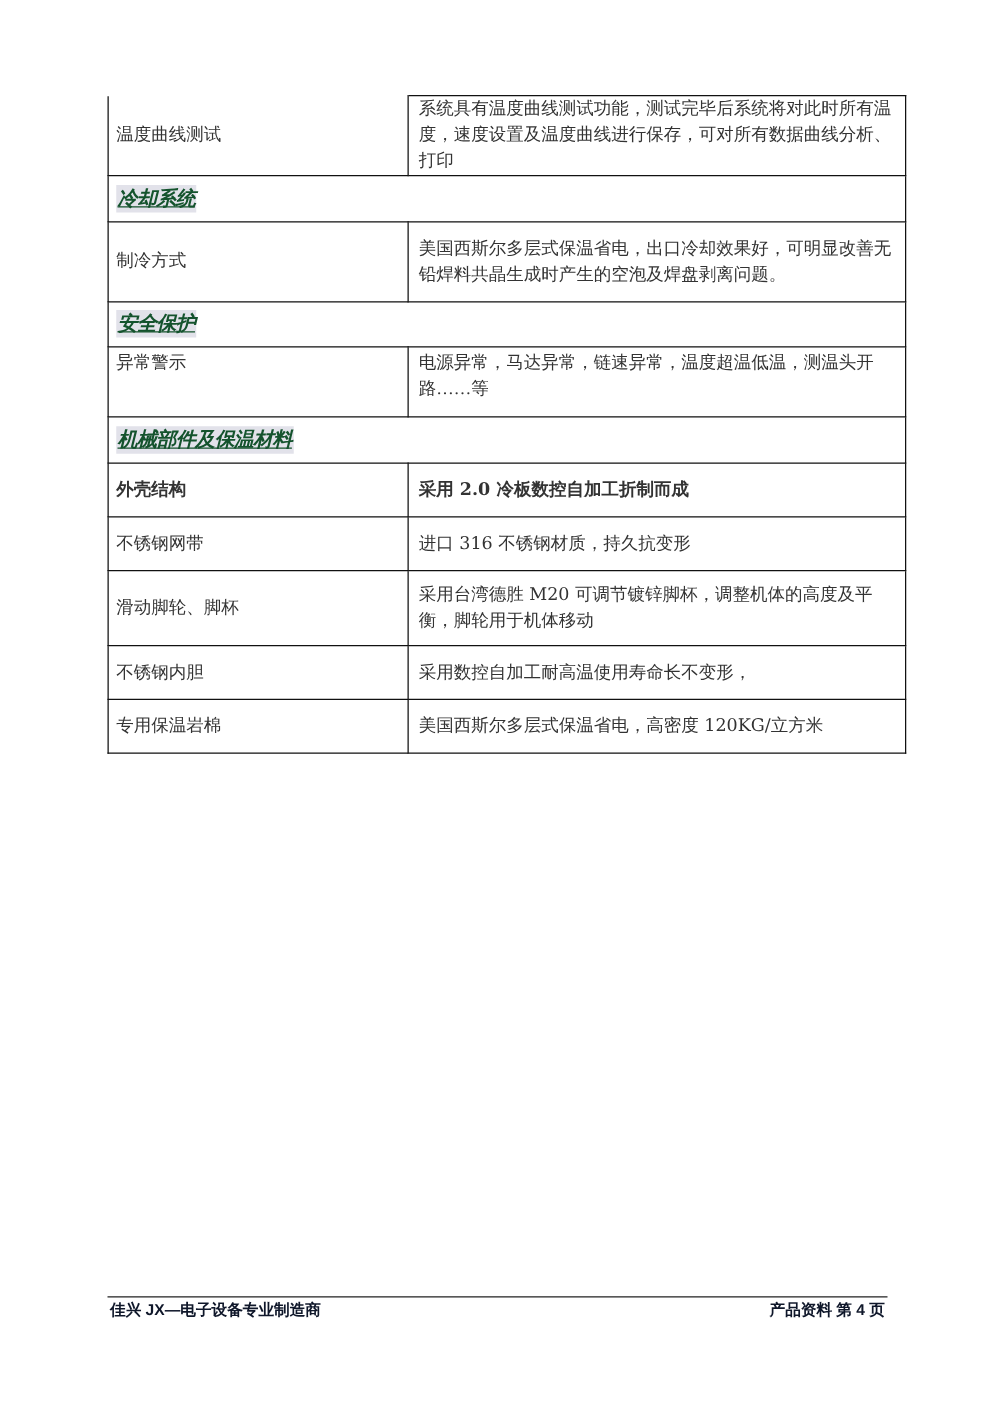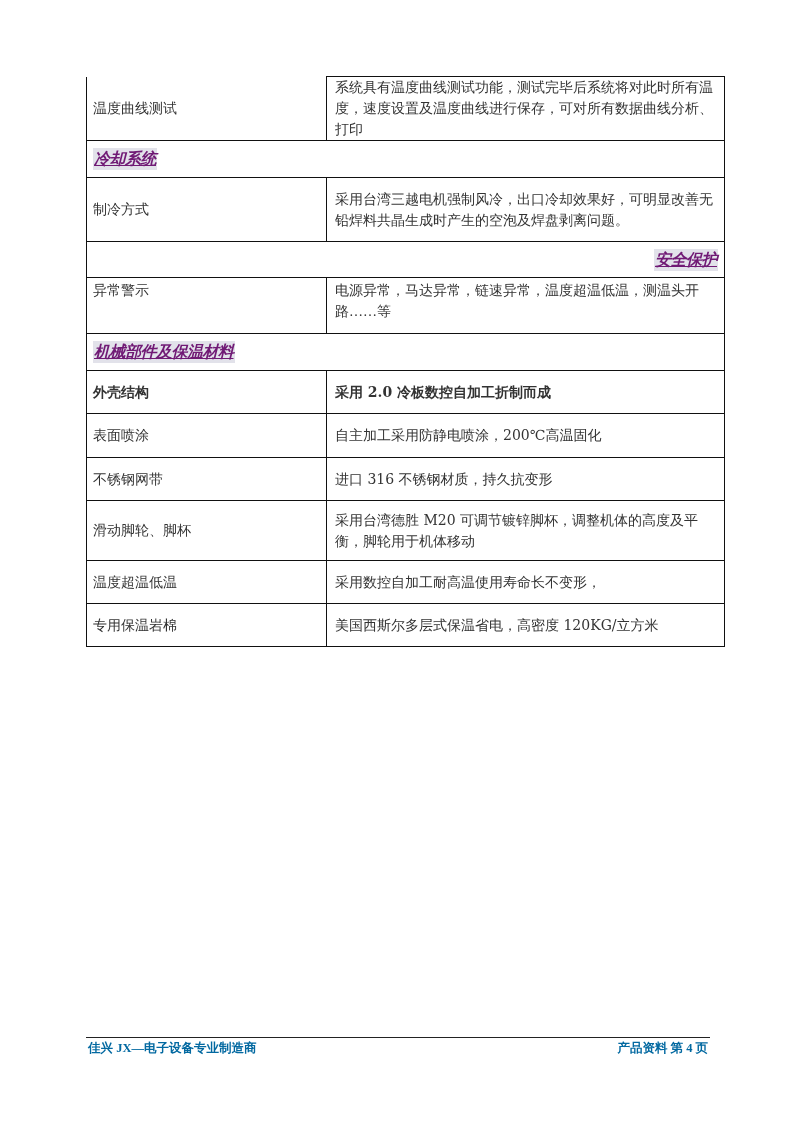--- a/index.html
+++ b/index.html
@@ -39,44 +39,44 @@
   .spec-table td.top { vertical-align: top; padding-top: 2px; font-family: Liberation Serif, serif; }
   .section-cell {
     padding: 0 6px !important;
   }
   .section-title {
     display: inline-block;
     font-family: "DejaVu Sans", "Liberation Sans", sans-serif;
     font-weight: bold;
     font-style: italic;
     text-decoration: underline;
-    color: #701a75;
+    color: #14532d;
     background: #e2e2ea;
     font-size: 16px;
     line-height: 22px;
     padding: 0 1px;
     letter-spacing: -0.5px;
   }
   .footer-line {
     position: absolute;
     left: 86px;
     top: 1037px;
     width: 624px;
     height: 0;
     border-top: 1.5px solid #222222;
   }
   .footer {
     position: absolute;
     left: 88px;
     top: 1040px;
     width: 620px;
-    font-family: Liberation Serif, serif;
+    font-family: Liberation Sans, sans-serif;
     font-weight: bold;
     font-size: 12.5px;
-    color: #0369a1;
+    color: #0f172a;
     display: flex;
     justify-content: space-between;
   }
 </style>
 </head>
 <body>
 
 <table class="spec-table">
   <colgroup>
       <col class="c1">
@@ -85,50 +85,46 @@
   <tbody id="spec-body">
       <tr class="first" style="height: 61px;">
         <td class="label">温度曲线测试</td>
         <td class="desc">系统具有温度曲线测试功能，测试完毕后系统将对此时所有温度，速度设置及温度曲线进行保存，可对所有数据曲线分析、打印</td>
       </tr>
       <tr style="height: 37px;">
         <td colspan="2" class="section-cell"><span class="section-title">冷却系统</span></td>
       </tr>
       <tr style="height: 64px;">
         <td class="label">制冷方式</td>
-        <td class="desc">采用台湾三越电机强制风冷，出口冷却效果好，可明显改善无铅焊料共晶生成时产生的空泡及焊盘剥离问题。</td>
+        <td class="desc">美国西斯尔多层式保温省电，出口冷却效果好，可明显改善无铅焊料共晶生成时产生的空泡及焊盘剥离问题。</td>
       </tr>
-      <tr style="height: 36px; text-align: right;">
+      <tr style="height: 36px;">
         <td colspan="2" class="section-cell"><span class="section-title">安全保护</span></td>
       </tr>
       <tr style="height: 56px;">
         <td class="label top">异常警示</td>
         <td class="desc top">电源异常，马达异常，链速异常，温度超温低温，测温头开路……等</td>
       </tr>
       <tr style="height: 37px;">
         <td colspan="2" class="section-cell"><span class="section-title">机械部件及保温材料</span></td>
       </tr>
       <tr style="height: 43px; font-weight: bold;">
         <td class="label">外壳结构</td>
         <td class="desc">采用 2.0 冷板数控自加工折制而成</td>
       </tr>
-      <tr style="height: 44px;">
-        <td class="label">表面喷涂</td>
-        <td class="desc">自主加工采用防静电喷涂，200℃高温固化</td>
-      </tr>
       <tr style="height: 43px;">
         <td class="label">不锈钢网带</td>
         <td class="desc">进口 316 不锈钢材质，持久抗变形</td>
       </tr>
       <tr style="height: 60px;">
         <td class="label">滑动脚轮、脚杯</td>
         <td class="desc">采用台湾德胜 M20 可调节镀锌脚杯，调整机体的高度及平衡，脚轮用于机体移动</td>
       </tr>
       <tr style="height: 43px;">
-        <td class="label">温度超温低温</td>
+        <td class="label">不锈钢内胆</td>
         <td class="desc">采用数控自加工耐高温使用寿命长不变形，</td>
       </tr>
       <tr style="height: 43px; padding-left: 40px;">
         <td class="label">专用保温岩棉</td>
         <td class="desc">美国西斯尔多层式保温省电，高密度 120KG/立方米</td>
       </tr>
     </tbody>
 </table>
 
 <div class="footer-line"></div>

